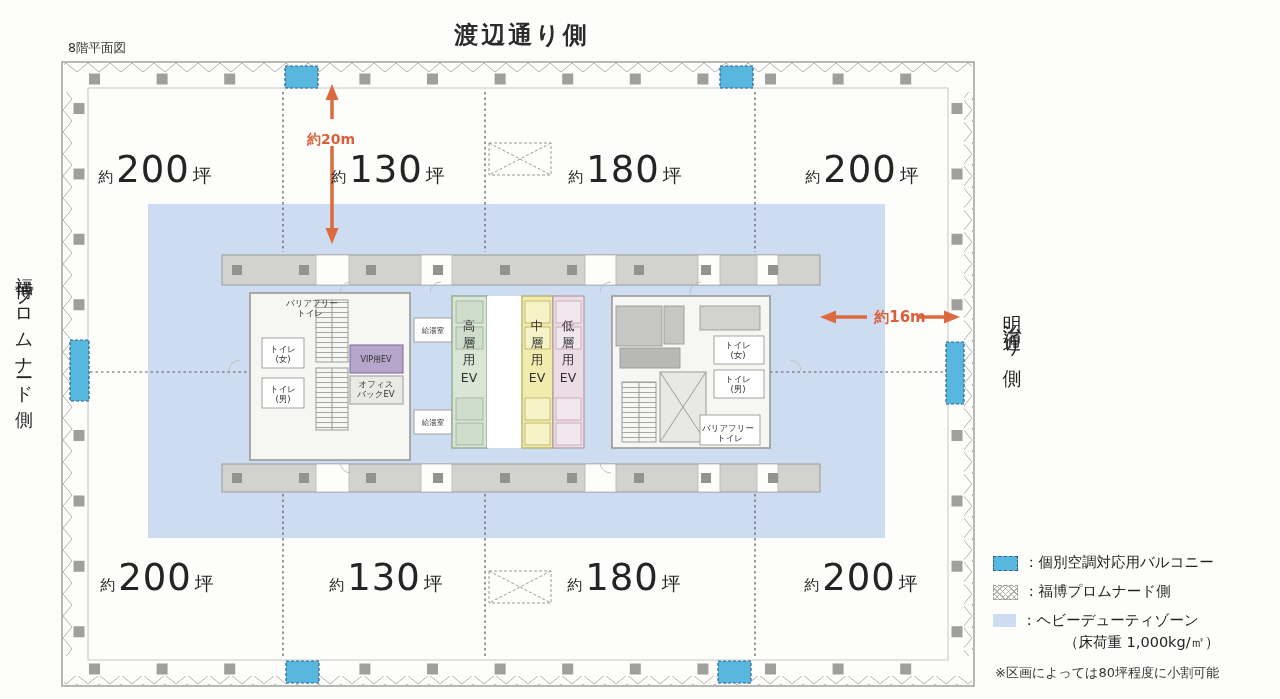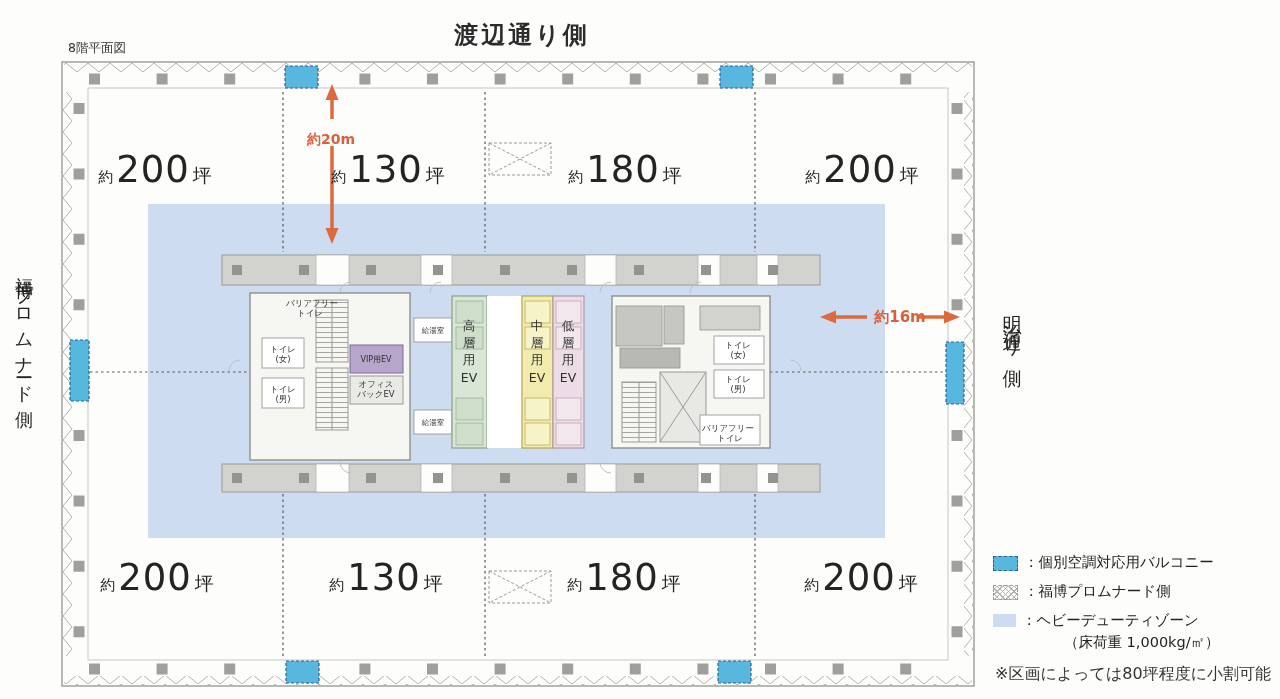--- a/index.html
+++ b/index.html
@@ -18,21 +18,21 @@
   .au{font-size:19px;}
   .dim{color:#d9603a;font-weight:600;font-size:14px;transform:translate(-50%,-50%);white-space:nowrap;}
   .lg-row{position:absolute;display:flex;align-items:flex-start;gap:6px;font-size:14.5px;font-weight:500;color:#222;white-space:nowrap;}
   .sw{width:23px;height:13px;margin-top:3px;flex:0 0 auto;}
   .sw-balcony{background:#57b7de;border:1.5px dashed #35608a;}
   .sw-hatch{background-color:#fff;border:1px dashed #9a9a96;
     background-image:repeating-linear-gradient(45deg,rgba(170,170,166,0) 0 3px,rgba(170,170,166,.9) 3px 4px),
                      repeating-linear-gradient(-45deg,rgba(170,170,166,0) 0 3px,rgba(170,170,166,.9) 3px 4px);}
   .sw-heavy{background:#cddcf0;}
   .lg-sub{position:absolute;font-size:14.5px;font-weight:500;color:#222;white-space:nowrap;}
-  .lg-note{position:absolute;font-size:16px;font-weight:500;color:#333;white-space:nowrap;}
+  .lg-note{position:absolute;font-size:13px;font-weight:500;color:#333;white-space:nowrap;}
   .svgtxt{font-family:"DejaVu Sans","Liberation Sans",sans-serif;fill:#2f2f2f;}
 </style>
 </head>
 <body>
 
 <div id="stage">
 
   <svg width="1280" height="699" viewBox="0 0 1280 699">
     <defs>
       <pattern id="sawTop" width="22" height="9" patternUnits="userSpaceOnUse">

